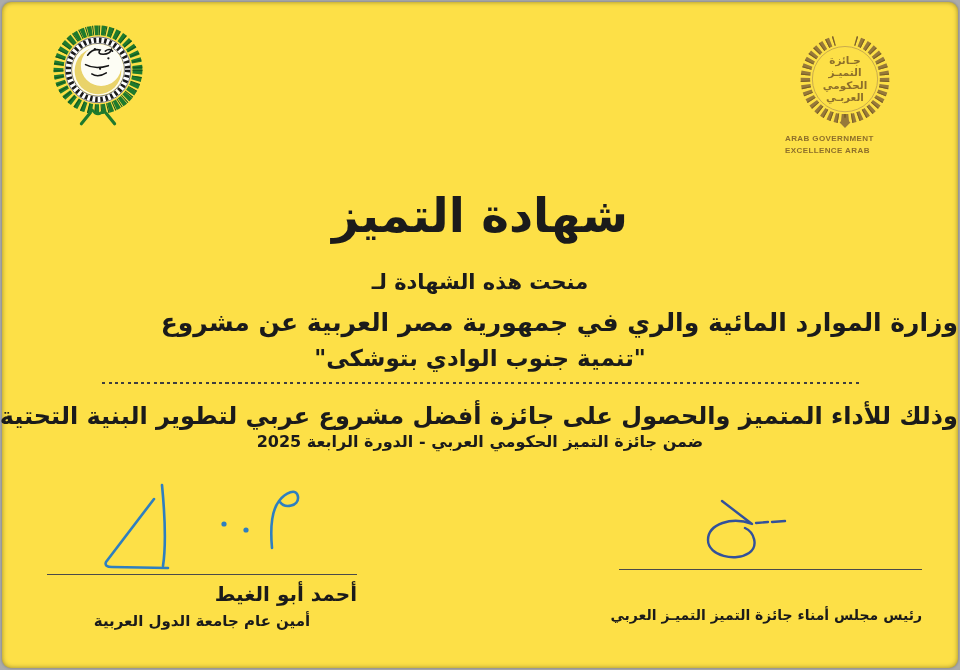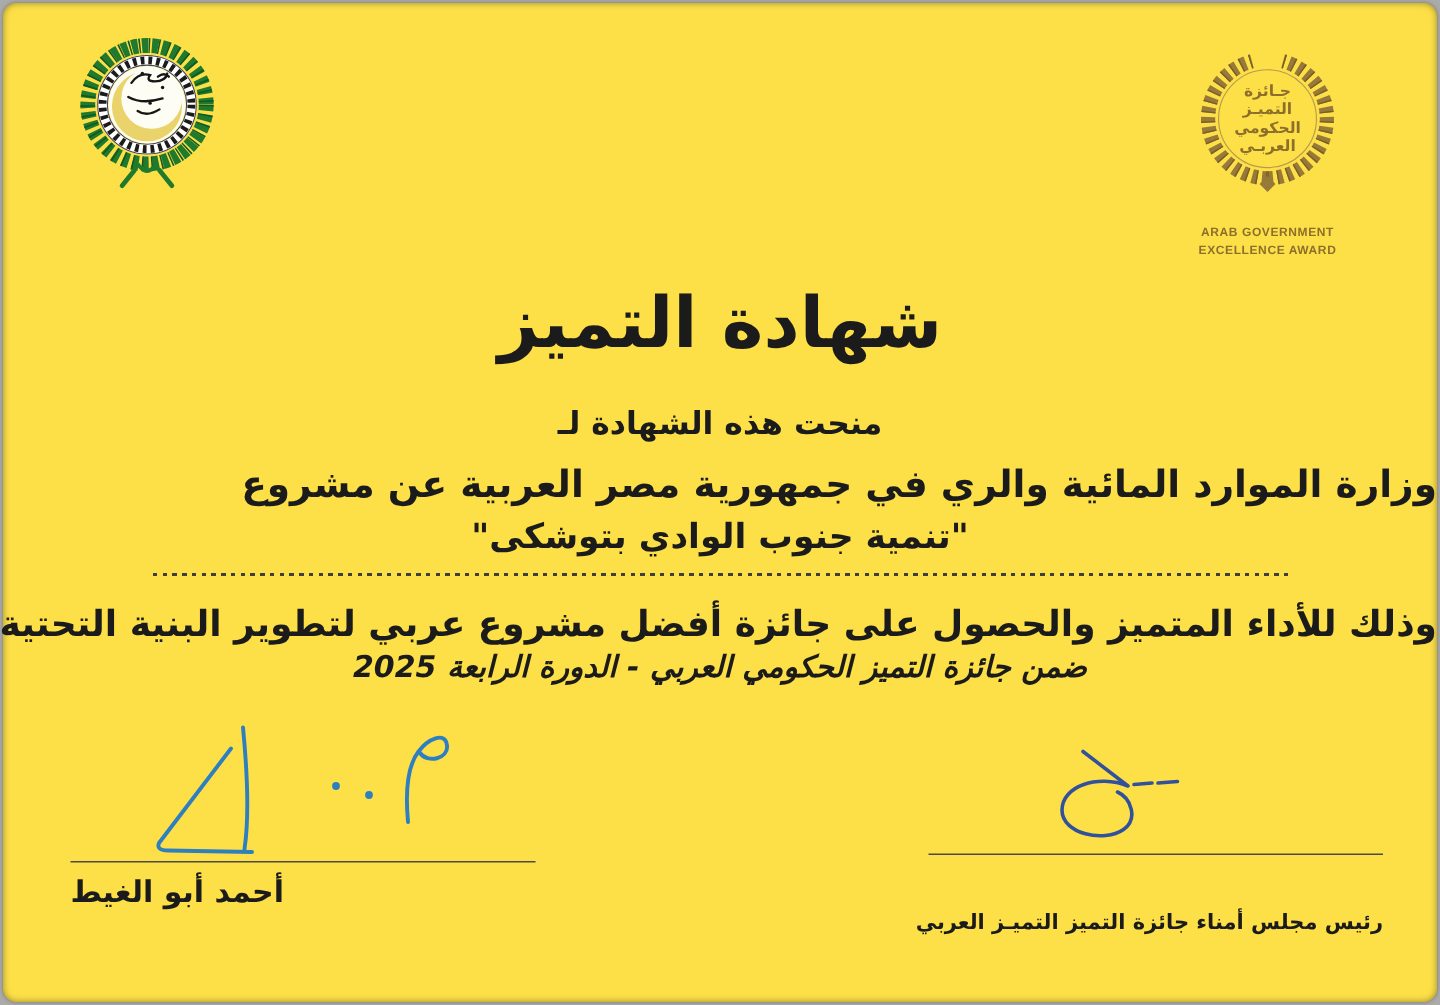--- a/index.html
+++ b/index.html
@@ -19,38 +19,37 @@
 
   .cert-title{top:186px;font-size:47px;font-weight:700;letter-spacing:1px;}
   .granted-line{top:268px;font-size:21px;font-weight:600;}
   .recipient-line{top:306px;font-size:25px;font-weight:700;text-align:right;}
   .project-line{top:343px;font-size:23px;font-weight:700;}
   .dotted-rule{
     left:100px;top:380px;width:760px;height:2px;
     background:repeating-linear-gradient(90deg,#3f3f3f 0 3px,transparent 3px 6.5px);
   }
   .reason-line1{top:400px;font-size:24px;font-weight:700;}
-  .reason-line2{top:430px;font-size:20px;font-weight:700;font-style:italic;}
+  .reason-line2{top:430px;font-size:16px;font-weight:700;}
 
   .logo-left{left:44px;top:20px;width:104px;height:106px;}
   .logo-right{left:791px;top:28px;width:104px;height:102px;}
   .award-en{
-    left:783px;top:131px;width:120px;text-align:center;
+    left:783px;top:131px;width:120px;
     font-family:"Liberation Sans",sans-serif;
     font-size:8px;font-weight:700;letter-spacing:.4px;line-height:1.5;
     color:#8d6f2b;
-    margin-top:16px;
   }
 
   .sig-svg-left{left:80px;top:474px;width:230px;height:100px;}
   .sig-svg-right{left:688px;top:488px;width:125px;height:80px;}
   .sig-rule{height:0;border-top:1.5px solid #4a4a4a;}
   .rule-left{left:45px;top:572px;width:310px;}
   .rule-right{left:617px;top:567px;width:303px;}
-  .name-left{left:45px;top:580px;width:310px;text-align:left;font-size:20px;font-weight:700;}
+  .name-left{left:45px;top:580px;width:310px;text-align:right;font-size:20px;font-weight:700;}
   .title-left{left:45px;top:610px;width:310px;text-align:center;font-size:15px;font-weight:600;}
   .name-right{left:617px;top:576px;width:303px;text-align:center;font-size:20px;font-weight:700;}
   .title-right{left:617px;top:605px;width:303px;text-align:center;font-size:14px;font-weight:600;}
 </style>
 </head>
 <body>
 
 <div class="stage">
 
   <svg class="abs logo-left" viewBox="0 0 100 102" xmlns="http://www.w3.org/2000/svg">
@@ -94,21 +93,21 @@
 
     <g font-family="DejaVu Sans, sans-serif" font-weight="bold" font-size="11" fill="#8d6f2b" text-anchor="middle" direction="rtl">
       <text x="55" y="34">جـائزة</text>
       <text x="55" y="47">التميـز</text>
       <text x="55" y="60">الحكومي</text>
       <text x="55" y="73">العربـي</text>
     </g>
   </svg>
   <div class="abs award-en">
     <div>ARAB GOVERNMENT</div>
-    <div>EXCELLENCE AWARD</div>
+    <div>EXCELLENCE ARAB</div>
   </div>
 
   <div class="abs ctr ar cert-title" dir="rtl">شهادة التميز</div>
   <div class="abs ctr ar granted-line" dir="rtl">منحت هذه الشهادة لـ</div>
   <div class="abs ctr ar recipient-line" dir="rtl">وزارة الموارد المائية والري في جمهورية مصر العربية عن مشروع</div>
   <div class="abs ctr ar project-line" dir="rtl">"تنمية جنوب الوادي بتوشكى"</div>
   <div class="abs dotted-rule"></div>
   <div class="abs ctr ar reason-line1" dir="rtl">وذلك للأداء المتميز والحصول على جائزة أفضل مشروع عربي لتطوير البنية التحتية</div>
   <div class="abs ctr ar reason-line2" dir="rtl">ضمن جائزة التميز الحكومي العربي - الدورة الرابعة 2025</div>
 
@@ -118,20 +117,21 @@
       <path d="M80 9 C83 40 84 70 81 90"></path>
       <path d="M190 72 C188 50 190 34 197 25 C203 17 215 11 216 21 C217 30 203 33 198 26"></path>
     </g>
     <g fill="#2e7fc0">
       <circle cx="142" cy="48" r="2.6"></circle>
       <circle cx="164" cy="54" r="2.6"></circle>
     </g>
   </svg>
   <div class="abs sig-rule rule-left"></div>
   <div class="abs ar name-left" dir="rtl">أحمد أبو الغيط</div>
+  <div class="abs ar title-left" dir="rtl">أمين عام جامعة الدول العربية</div>
 
   <svg class="abs sig-svg-right" viewBox="0 0 125 80" xmlns="http://www.w3.org/2000/svg">
     <g stroke="#32519b" stroke-width="2.4" fill="none" stroke-linecap="round" stroke-linejoin="round">
       <path d="M32 11 L62 34 C42 26 18 34 18 50 C18 66 46 72 59 63 C69 56 64 42 55 38"></path>
       <path d="M66 33 L78 32"></path>
       <path d="M82 32 L95 31"></path>
     </g>
   </svg>
   <div class="abs sig-rule rule-right"></div>
   <div class="abs ar title-right" dir="rtl">رئيس مجلس أمناء جائزة التميز التميـز العربي</div>

